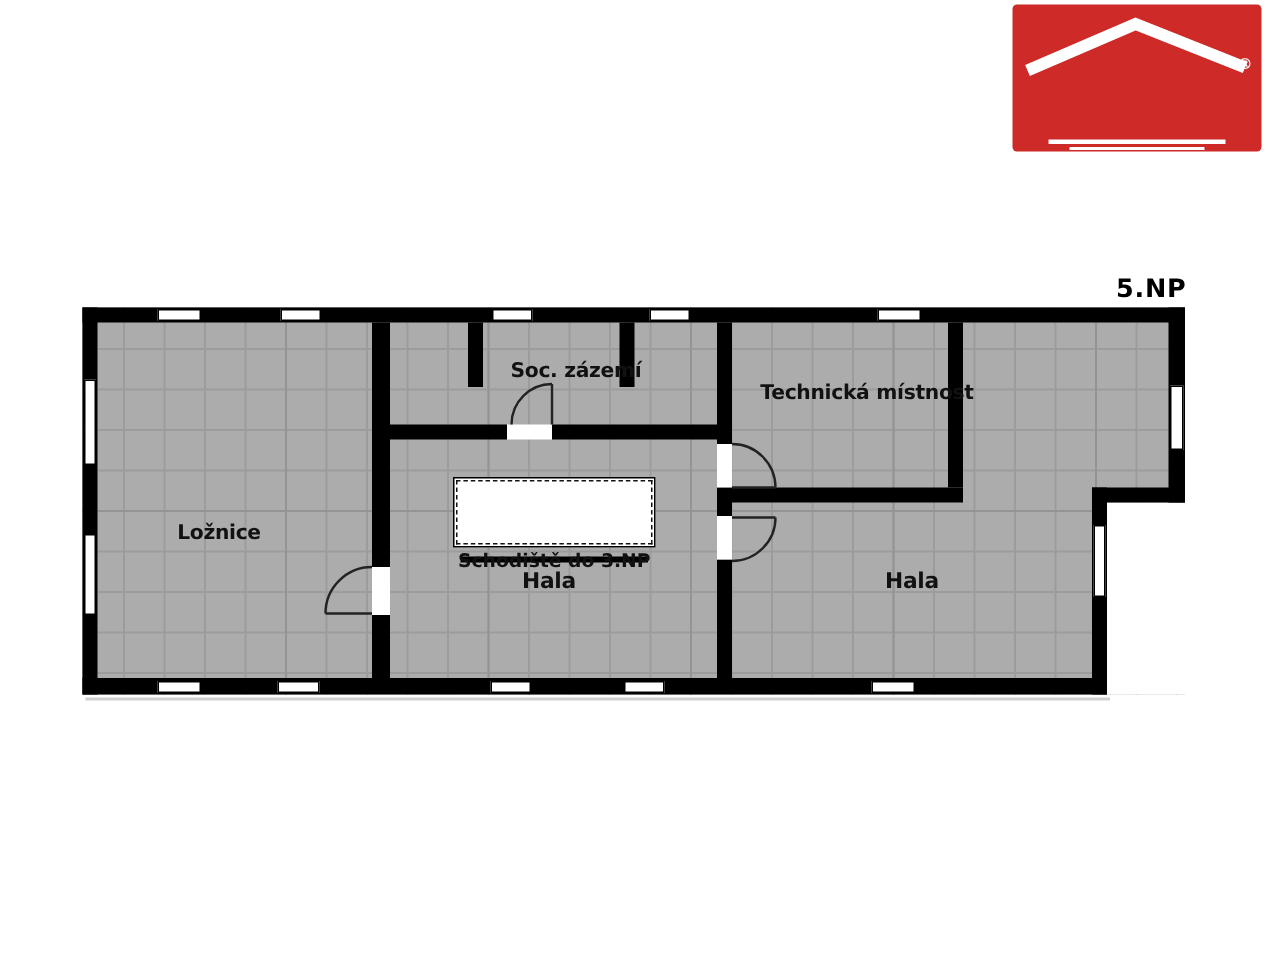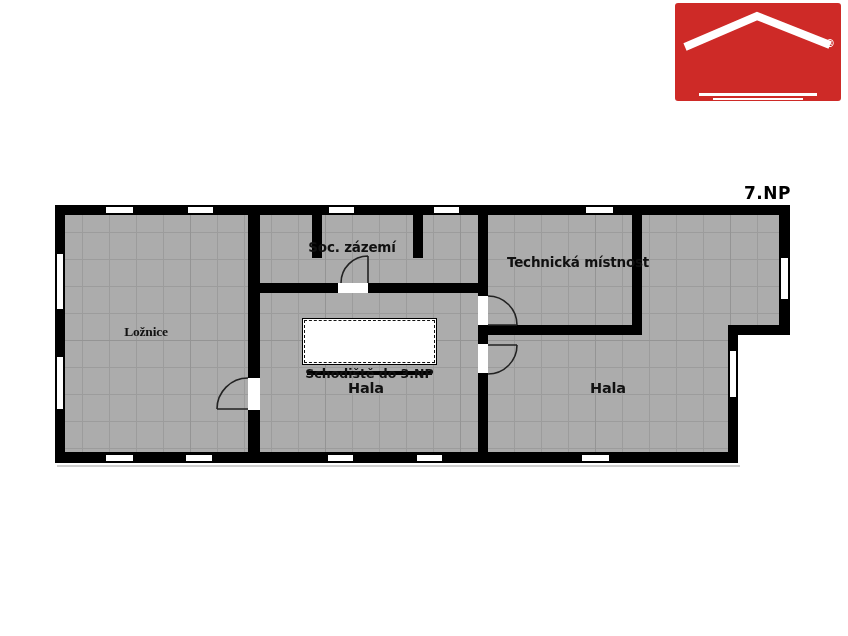--- a/index.html
+++ b/index.html
@@ -63,22 +63,22 @@
     background-size:27px 27px;
     display:flex;align-items:center;justify-content:center;
     font-size:12.5px;font-weight:bold;color:var(--label-text);white-space:nowrap;margin-top:48px;
   }
   
   .rlabel{
     position:absolute;transform:translate(-50%,-50%);
     font-size:13.5px;font-weight:bold;letter-spacing:-0.2px;
     color:var(--label-text);white-space:nowrap;
   }
-  .lbl-loznice{left:146px;top:332px;font-family:Liberation Serif, serif;}
-  .lbl-soc{left:352px;top:247px;text-align:right;}
+  .lbl-loznice{left:146px;top:355px;}
+  .lbl-soc{left:384px;top:247px;text-align:right;}
   .lbl-tech{left:560px;top:262px;padding-left:36px;}
   .lbl-hala{left:366px;top:388px;font-size:14.5px;}
   .lbl-pokoj{left:608px;top:388px;font-size:14.5px;}
   .floor-label{position:absolute;left:744px;top:183px;font-size:17px;font-weight:bold;color:#000;letter-spacing:0.5px;}
   
   .logo{position:absolute;left:675px;top:3px;width:166px;height:98px;background:var(--logo-red);border-radius:3px;}
   .logo-roof{position:absolute;left:0;top:0;}
   .logo-brand{
     position:absolute;left:0;top:36px;width:100%;text-align:center;
     font-size:38px;line-height:1;font-weight:bold;letter-spacing:-2px;color:var(--logo-white);
@@ -151,21 +151,21 @@
       <div class="stairs-dash"></div>
       <div class="stairs-core">Schodiště do 3.NP</div>
     </div>
 
     <div class="rlabel lbl-loznice">Ložnice</div>
     <div class="rlabel lbl-soc">Soc. zázemí</div>
     <div class="rlabel lbl-tech">Technická místnost</div>
     <div class="rlabel lbl-hala">Hala</div>
     <div class="rlabel lbl-pokoj">Hala</div>
 
-    <div class="floor-label">7.NP</div>
+    <div class="floor-label">5.NP</div>
     <div class="ground-shadow"></div>
   </div>
 
   <div class="logo">
     <svg class="logo-roof" width="166" height="98" viewBox="0 0 166 98" xmlns="http://www.w3.org/2000/svg">
       <polyline points="10,44 82,13 155,42" fill="none" stroke="#ffffff" stroke-width="8" stroke-miterlimit="10"></polyline>
     </svg>
     <div class="logo-reg">®</div>
     <div class="logo-line1"></div>
     <div class="logo-line2"></div>

